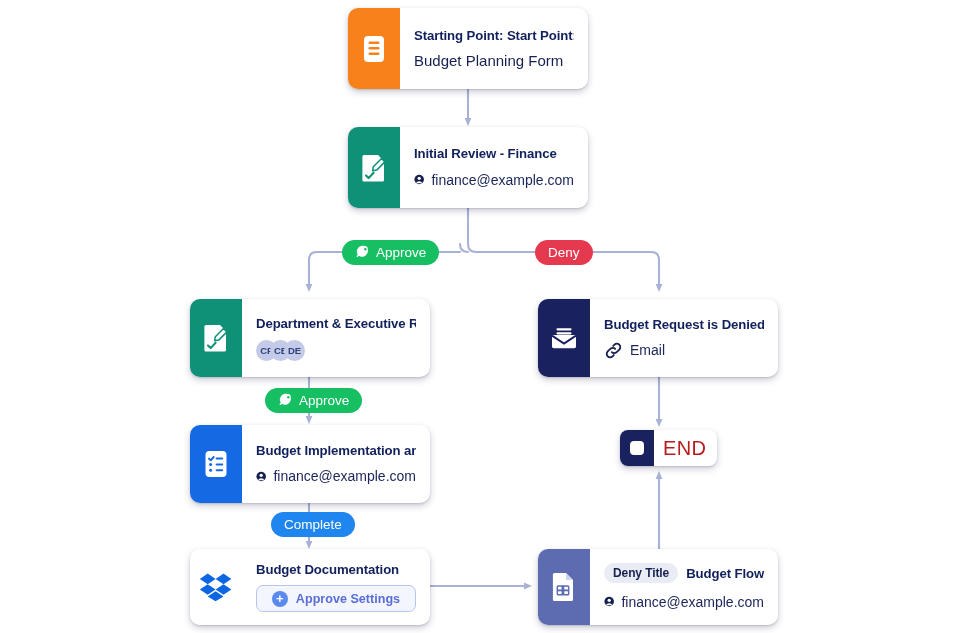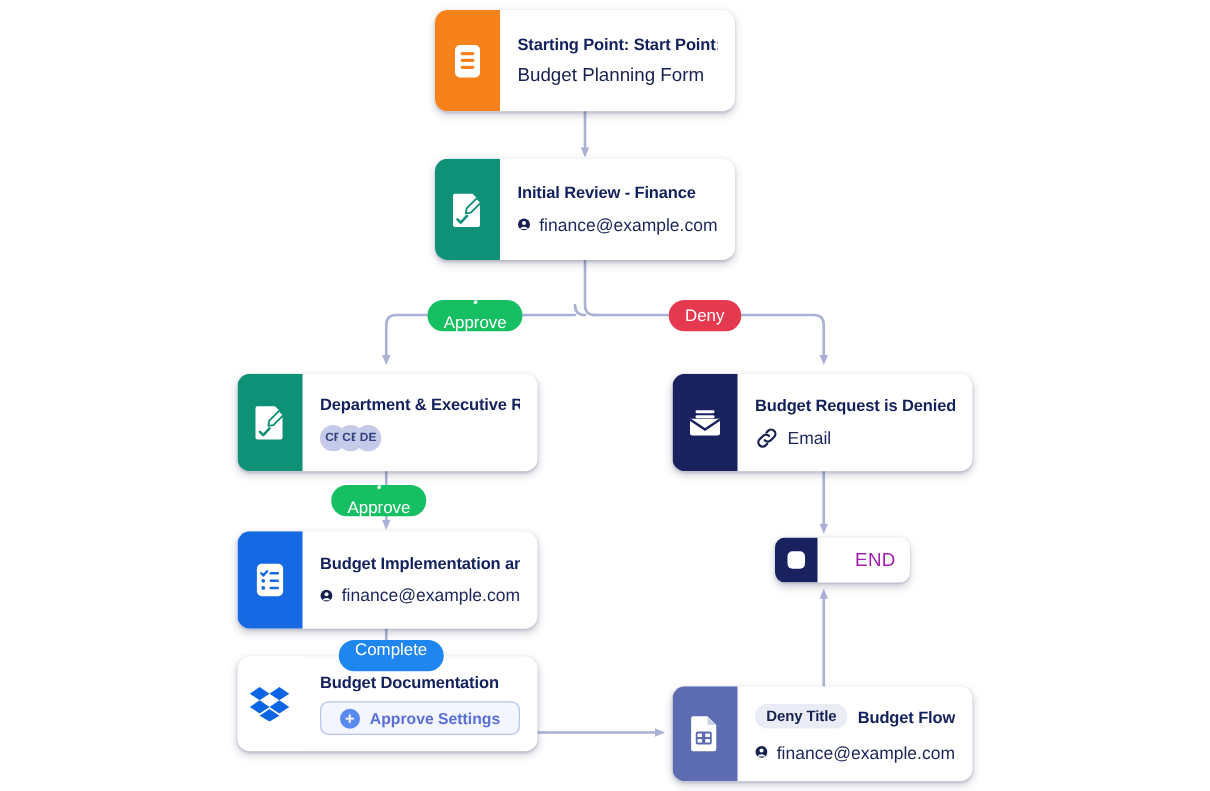--- a/index.html
+++ b/index.html
@@ -95,21 +95,20 @@
     display: flex;
     align-items: center;
     gap: 6px;
     height: 25px;
     padding: 0 13px;
     border-radius: 13px;
     font-size: 13.5px;
     color: #ffffff;
     white-space: nowrap;
     z-index: 3;
-    flex-direction: column;
   }
   .pill-approve { background: #17bf63; }
   .pill-deny    { background: #e53950; }
   .pill-complete{ background: #1f86f0; }
 
   
   .chip {
     background: #e9ecf4;
     color: #16214f;
     font-size: 12px;
@@ -155,21 +154,21 @@
     z-index: 2;
   }
   #end-node .end-icon {
     width: 34px; flex: 0 0 34px;
     background: #19215e;
     display: flex; align-items: center; justify-content: center;
   }
   #end-node .end-label {
     display: flex; align-items: center;
     padding: 0 11px 0 9px;
-    font-size: 15px; color: #a21caf; letter-spacing: .3px; margin-left: 21px;
+    font-size: 20px; color: #b91c1c; letter-spacing: .3px;
   }
   .stop-sq { width: 14px; height: 14px; border-radius: 4px; background: #fff; }
 
   svg { display: block; }
 </style>
 </head>
 <body>
 
 <div id="canvas">
 
@@ -321,21 +320,21 @@
         </svg>
         <span>finance@example.com</span>
       </div>
     </div>
   </div>
 
   <div class="pill pill-complete" style="left:271px; top:512px;">
     <span>Complete</span>
   </div>
 
-  <div class="node" id="n-doc" style="left:190px; top:525px; width:240px; height:76px;">
+  <div class="node" id="n-doc" style="left:190px; top:549px; width:240px; height:76px;">
     <div class="node-icon ic-white">
       <svg width="34" height="30" viewBox="0 0 34 30" aria-hidden="true">
         <g fill="#0c66e4">
           <path d="M8.7,1.6 L0.8,6.9 L8.7,12.2 L16.6,6.9 Z"></path>
           <path d="M24.5,1.6 L16.6,6.9 L24.5,12.2 L32.4,6.9 Z"></path>
           <path d="M0.8,17.5 L8.7,12.2 L16.6,17.5 L8.7,22.8 Z"></path>
           <path d="M16.6,17.5 L24.5,12.2 L32.4,17.5 L24.5,22.8 Z"></path>
           <path d="M8.7,24.5 L16.6,19.2 L24.5,24.5 L16.6,29.2 Z"></path>
         </g>
       </svg>

